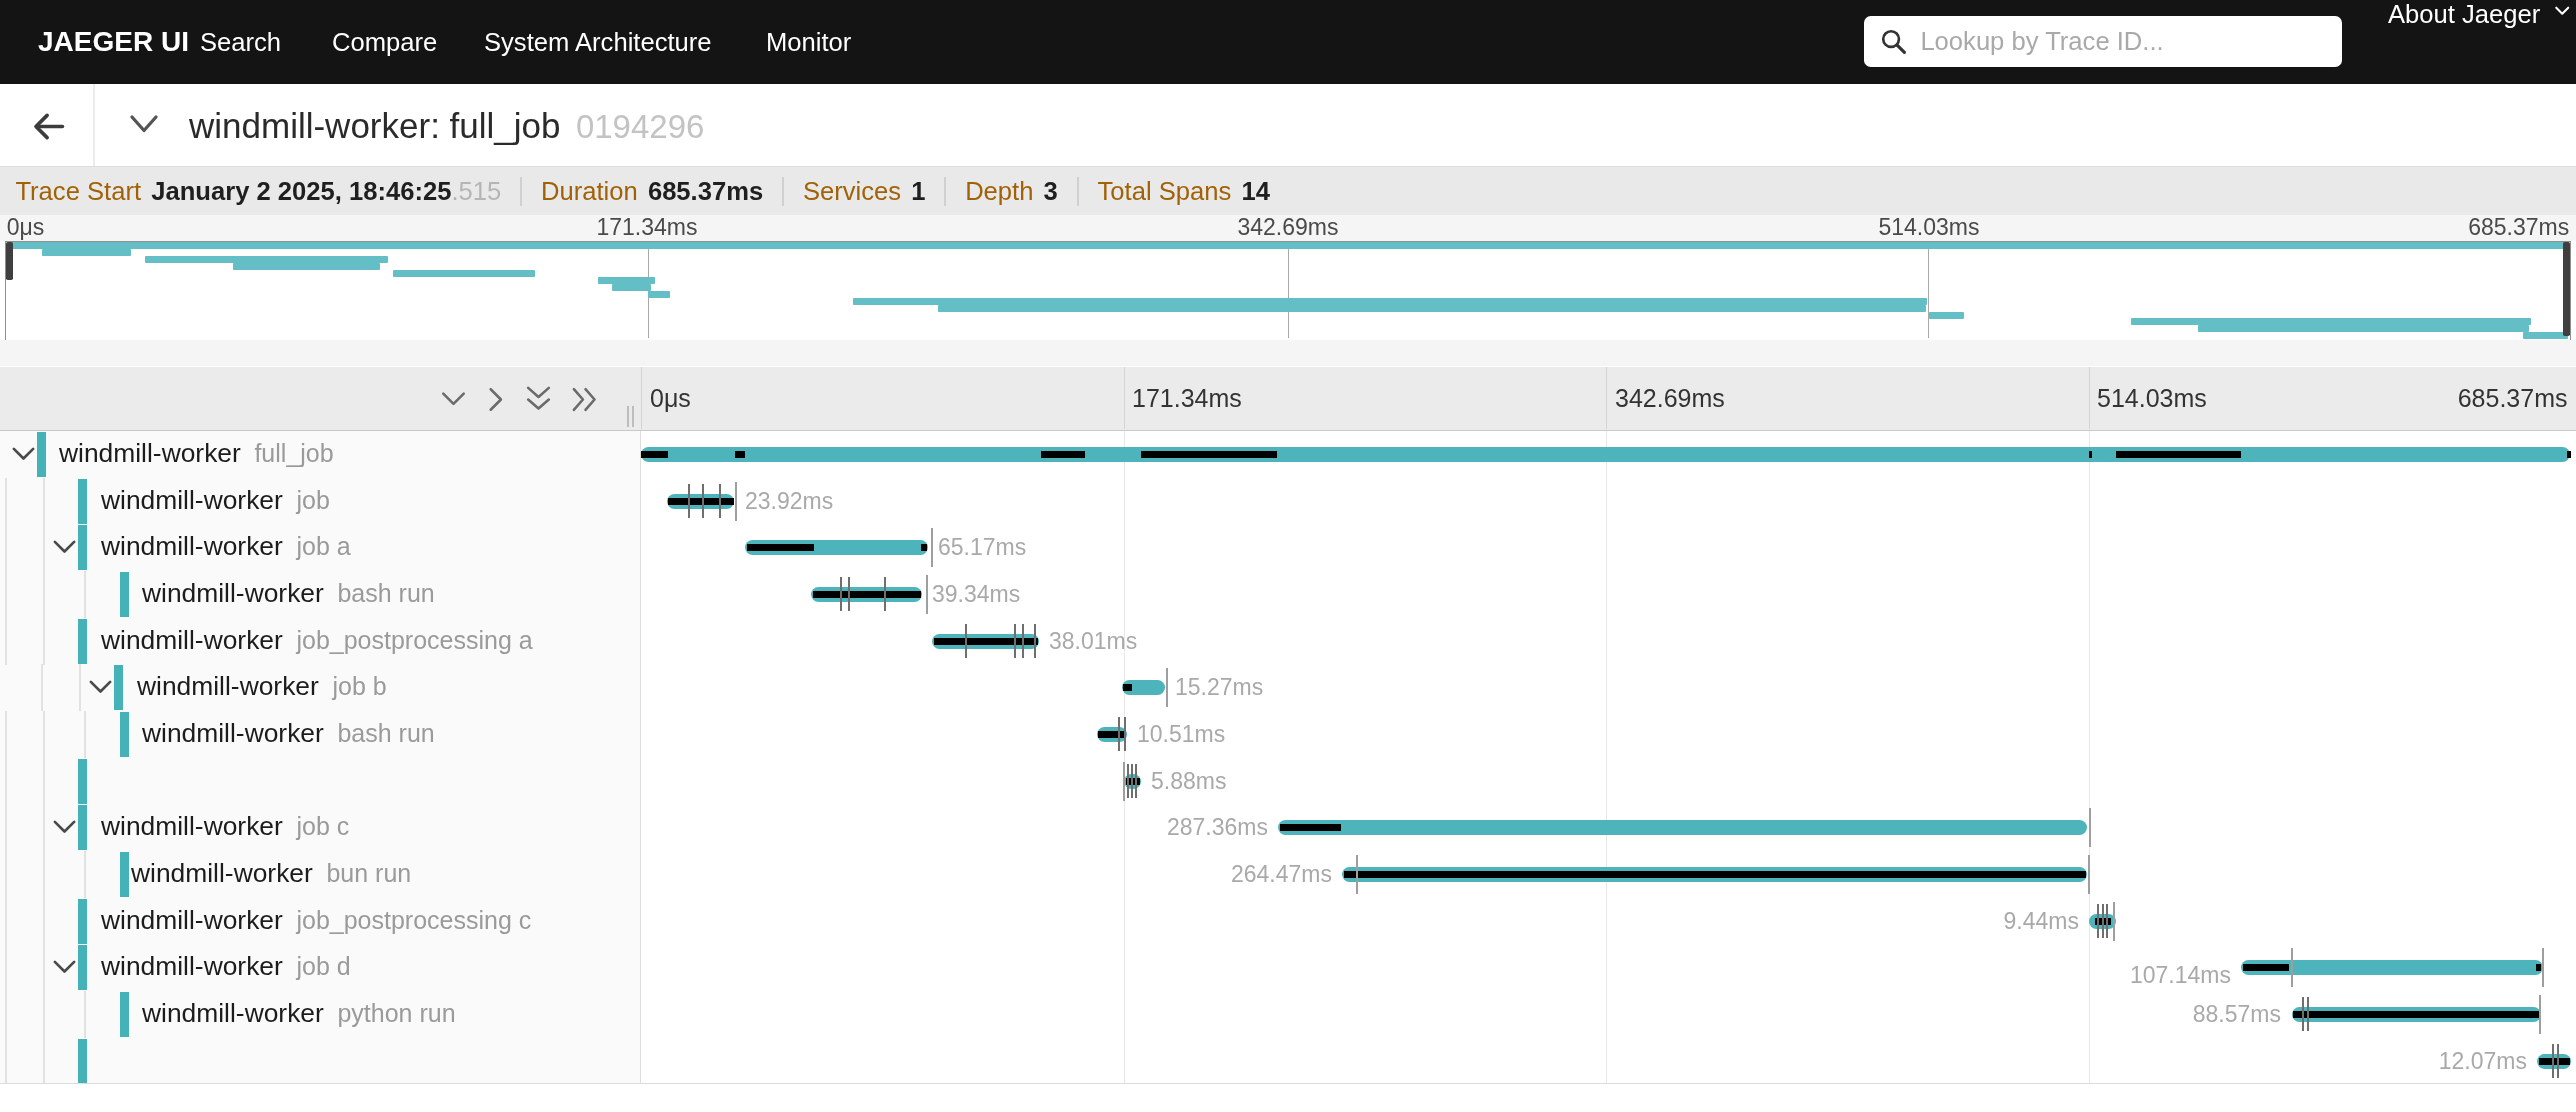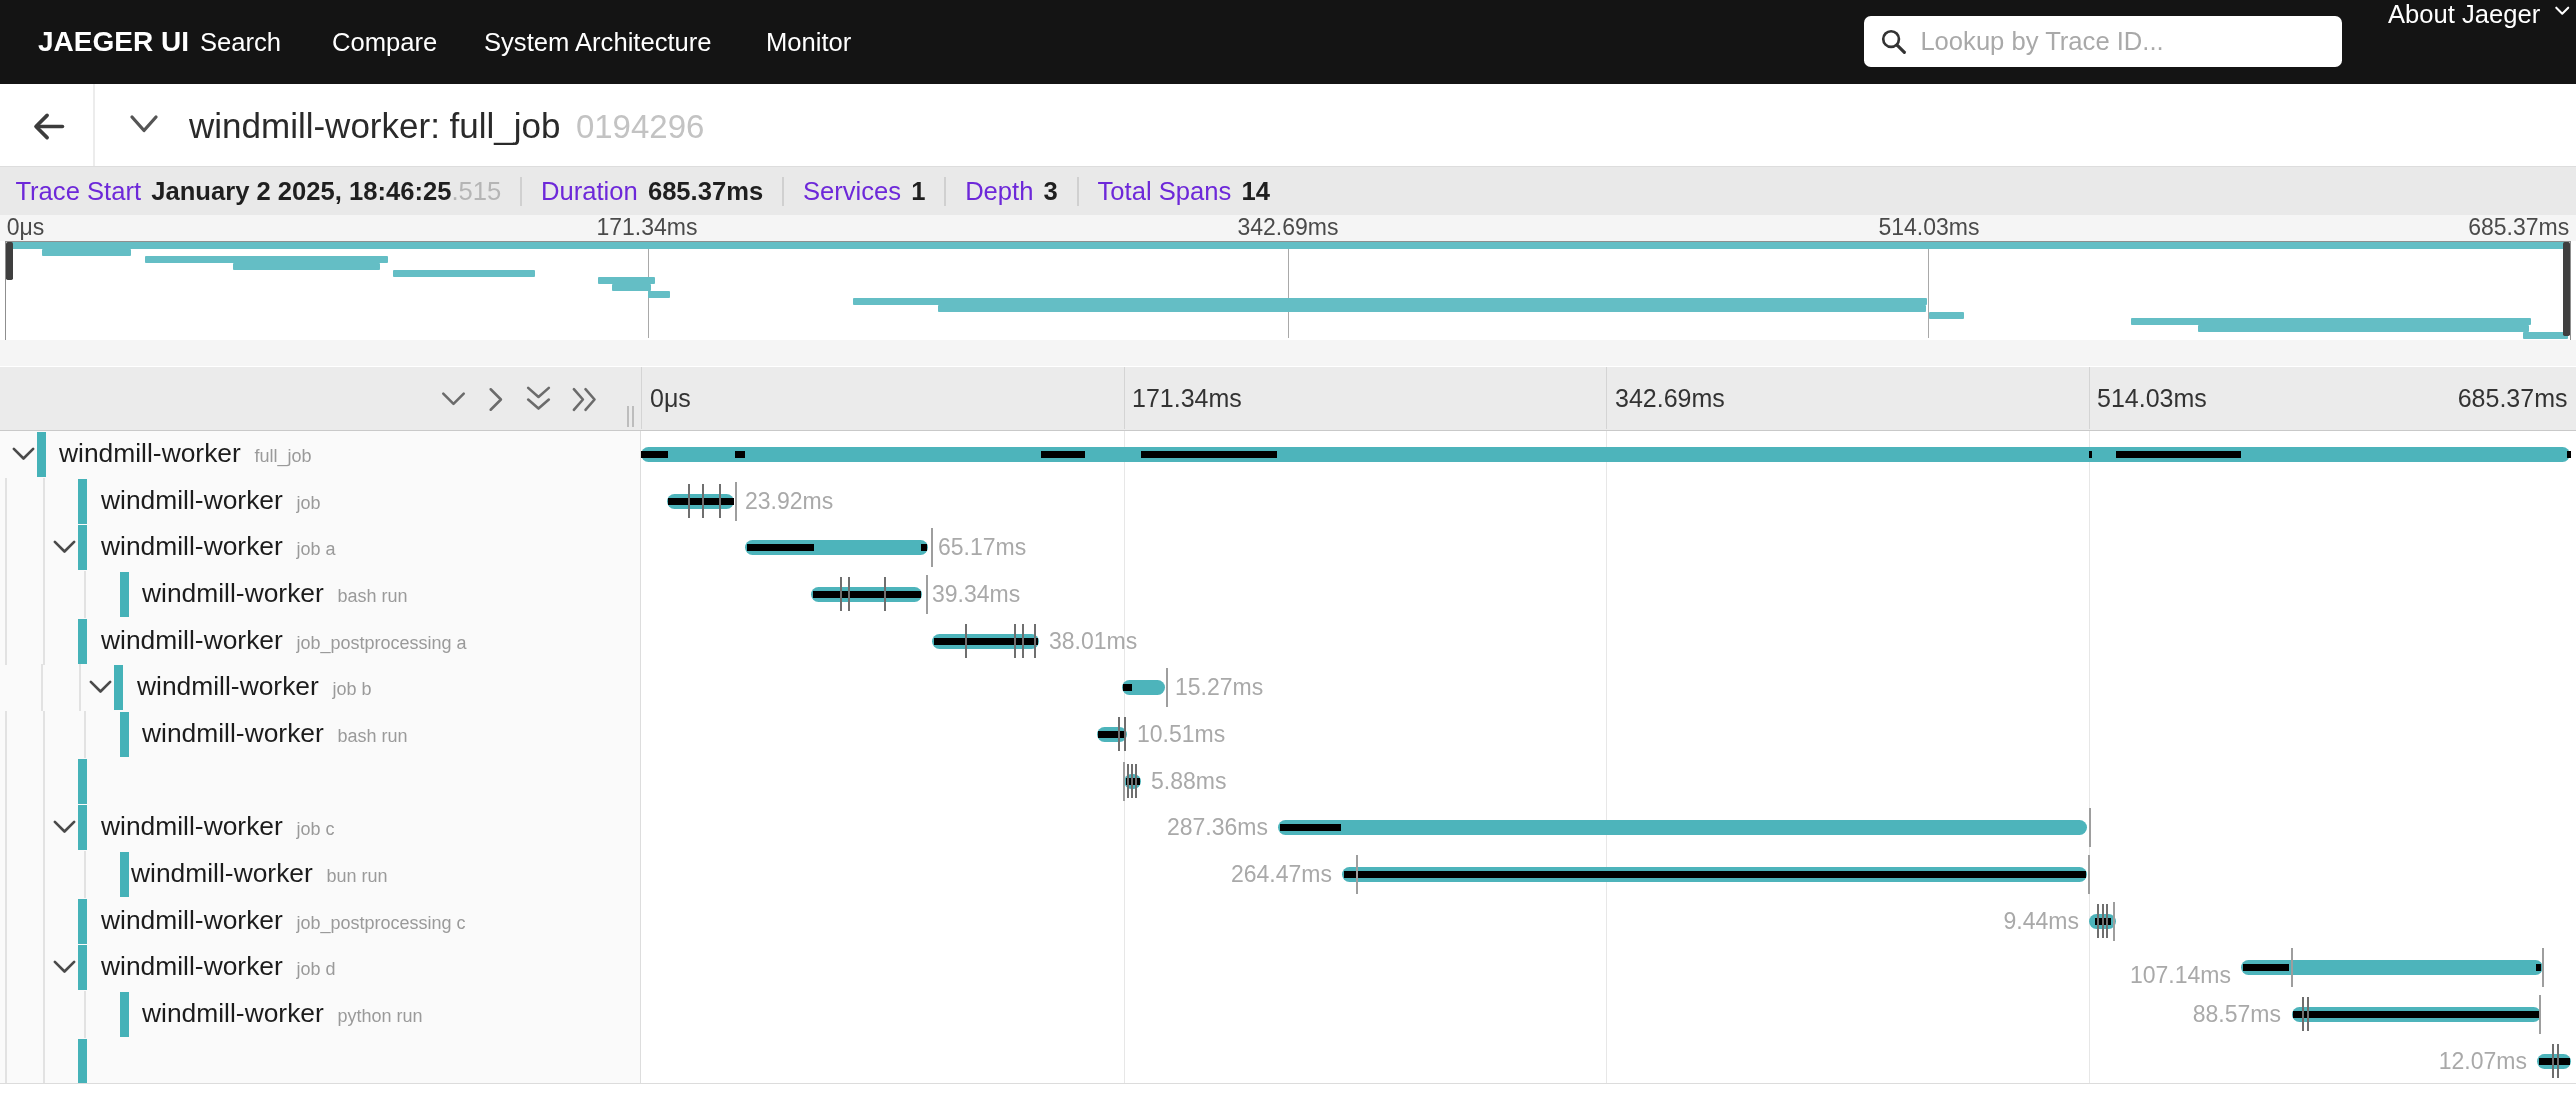--- a/index.html
+++ b/index.html
@@ -41,21 +41,21 @@
             border-radius:5.1px; background:#fff; font-size:36px; color:#2f2f2f;
             display:flex; align-items:center; justify-content:center; }
   .viewsel { position:absolute; left:2315px; top:96px; width:240px; height:58px; border:1.7px solid #d9d9d9;
              border-radius:6.8px; background:#fff; display:flex; align-items:center; justify-content:space-between;
              padding:0 19px; font-size:26.4px; color:#1f1f1f; }
 
   
   .summary { position:absolute; left:0; top:166px; width:2576px; height:49px; background:#e9e9e9;
              border-top:0.9px solid #ddd; display:flex; align-items:center; padding-left:15.4px; font-size:25.6px; }
   .sumitem { display:flex; align-items:baseline; }
-  .sumlabel { color:#6d28d9; margin-right:10.2px; white-space:nowrap; }
+  .sumlabel { color:#a16207; margin-right:10.2px; white-space:nowrap; }
   .sumvalue { color:#1f1f1f; font-weight:700; white-space:nowrap; }
   .sumsub { color:#b5b5b5; font-weight:400; }
   .sumsep { width:1.7px; height:29px; background:#d0d0d0; margin:0 19px; align-self:center; }
 
   
   .mmlabels { position:absolute; left:0; top:215px; width:2576px; height:25.6px; background:#f5f5f5; }
   .mmlabel { position:absolute; bottom:0; font-size:23px; color:#4a4a4a; white-space:nowrap; }
   .minimap { position:absolute; left:5.1px; top:241px; width:2566px; height:100px; background:#fff;
              border:1.7px solid #8f8f8f; }
   .mmgrid { position:absolute; top:0; width:0.9px; height:96px; background:#a9a9a9; }
@@ -75,21 +75,21 @@
 
   
   .rows { position:absolute; left:0; top:431px; width:2576px; height:653px; background:#fff;
           border-bottom:1.7px solid #dcdcdc; overflow:hidden; }
   .leftcol { position:absolute; left:0; top:0; width:641px; height:653px; background:#fafafa; border-right:0.9px solid #ddd; }
   .tlgrid { position:absolute; top:0; width:0.9px; height:653px; background:#e7e7e7; }
   .row { position:absolute; left:0; width:2576px; }
   .guide { position:absolute; top:0; width:1.7px; background:#e2e2e2; }
   .accent { position:absolute; top:0.9px; width:9.4px; }
   .svcname { position:absolute; font-size:26.4px; font-weight:500; color:#1c1c1c; white-space:nowrap; }
-  .opname  { color:#9a9a9a; font-weight:400; font-size:18px; margin-left:13.6px; }
+  .opname  { color:#9a9a9a; font-weight:400; font-size:25px; margin-left:13.6px; }
   .rowchev { position:absolute; }
   .spanbar { position:absolute; height:15.4px; border-radius:7.7px; }
   .selfseg { position:absolute; height:6.8px; background:#000; }
   .logtick { position:absolute; width:1.7px; height:34px; background:#6f6f6f; }
   .edgetick { position:absolute; width:1.7px; height:39px; background:#9e9e9e; }
   .durlabel { position:absolute; font-size:23px; color:#a9a9a9; white-space:nowrap; }
 </style>
 </head>
 <body>
 

